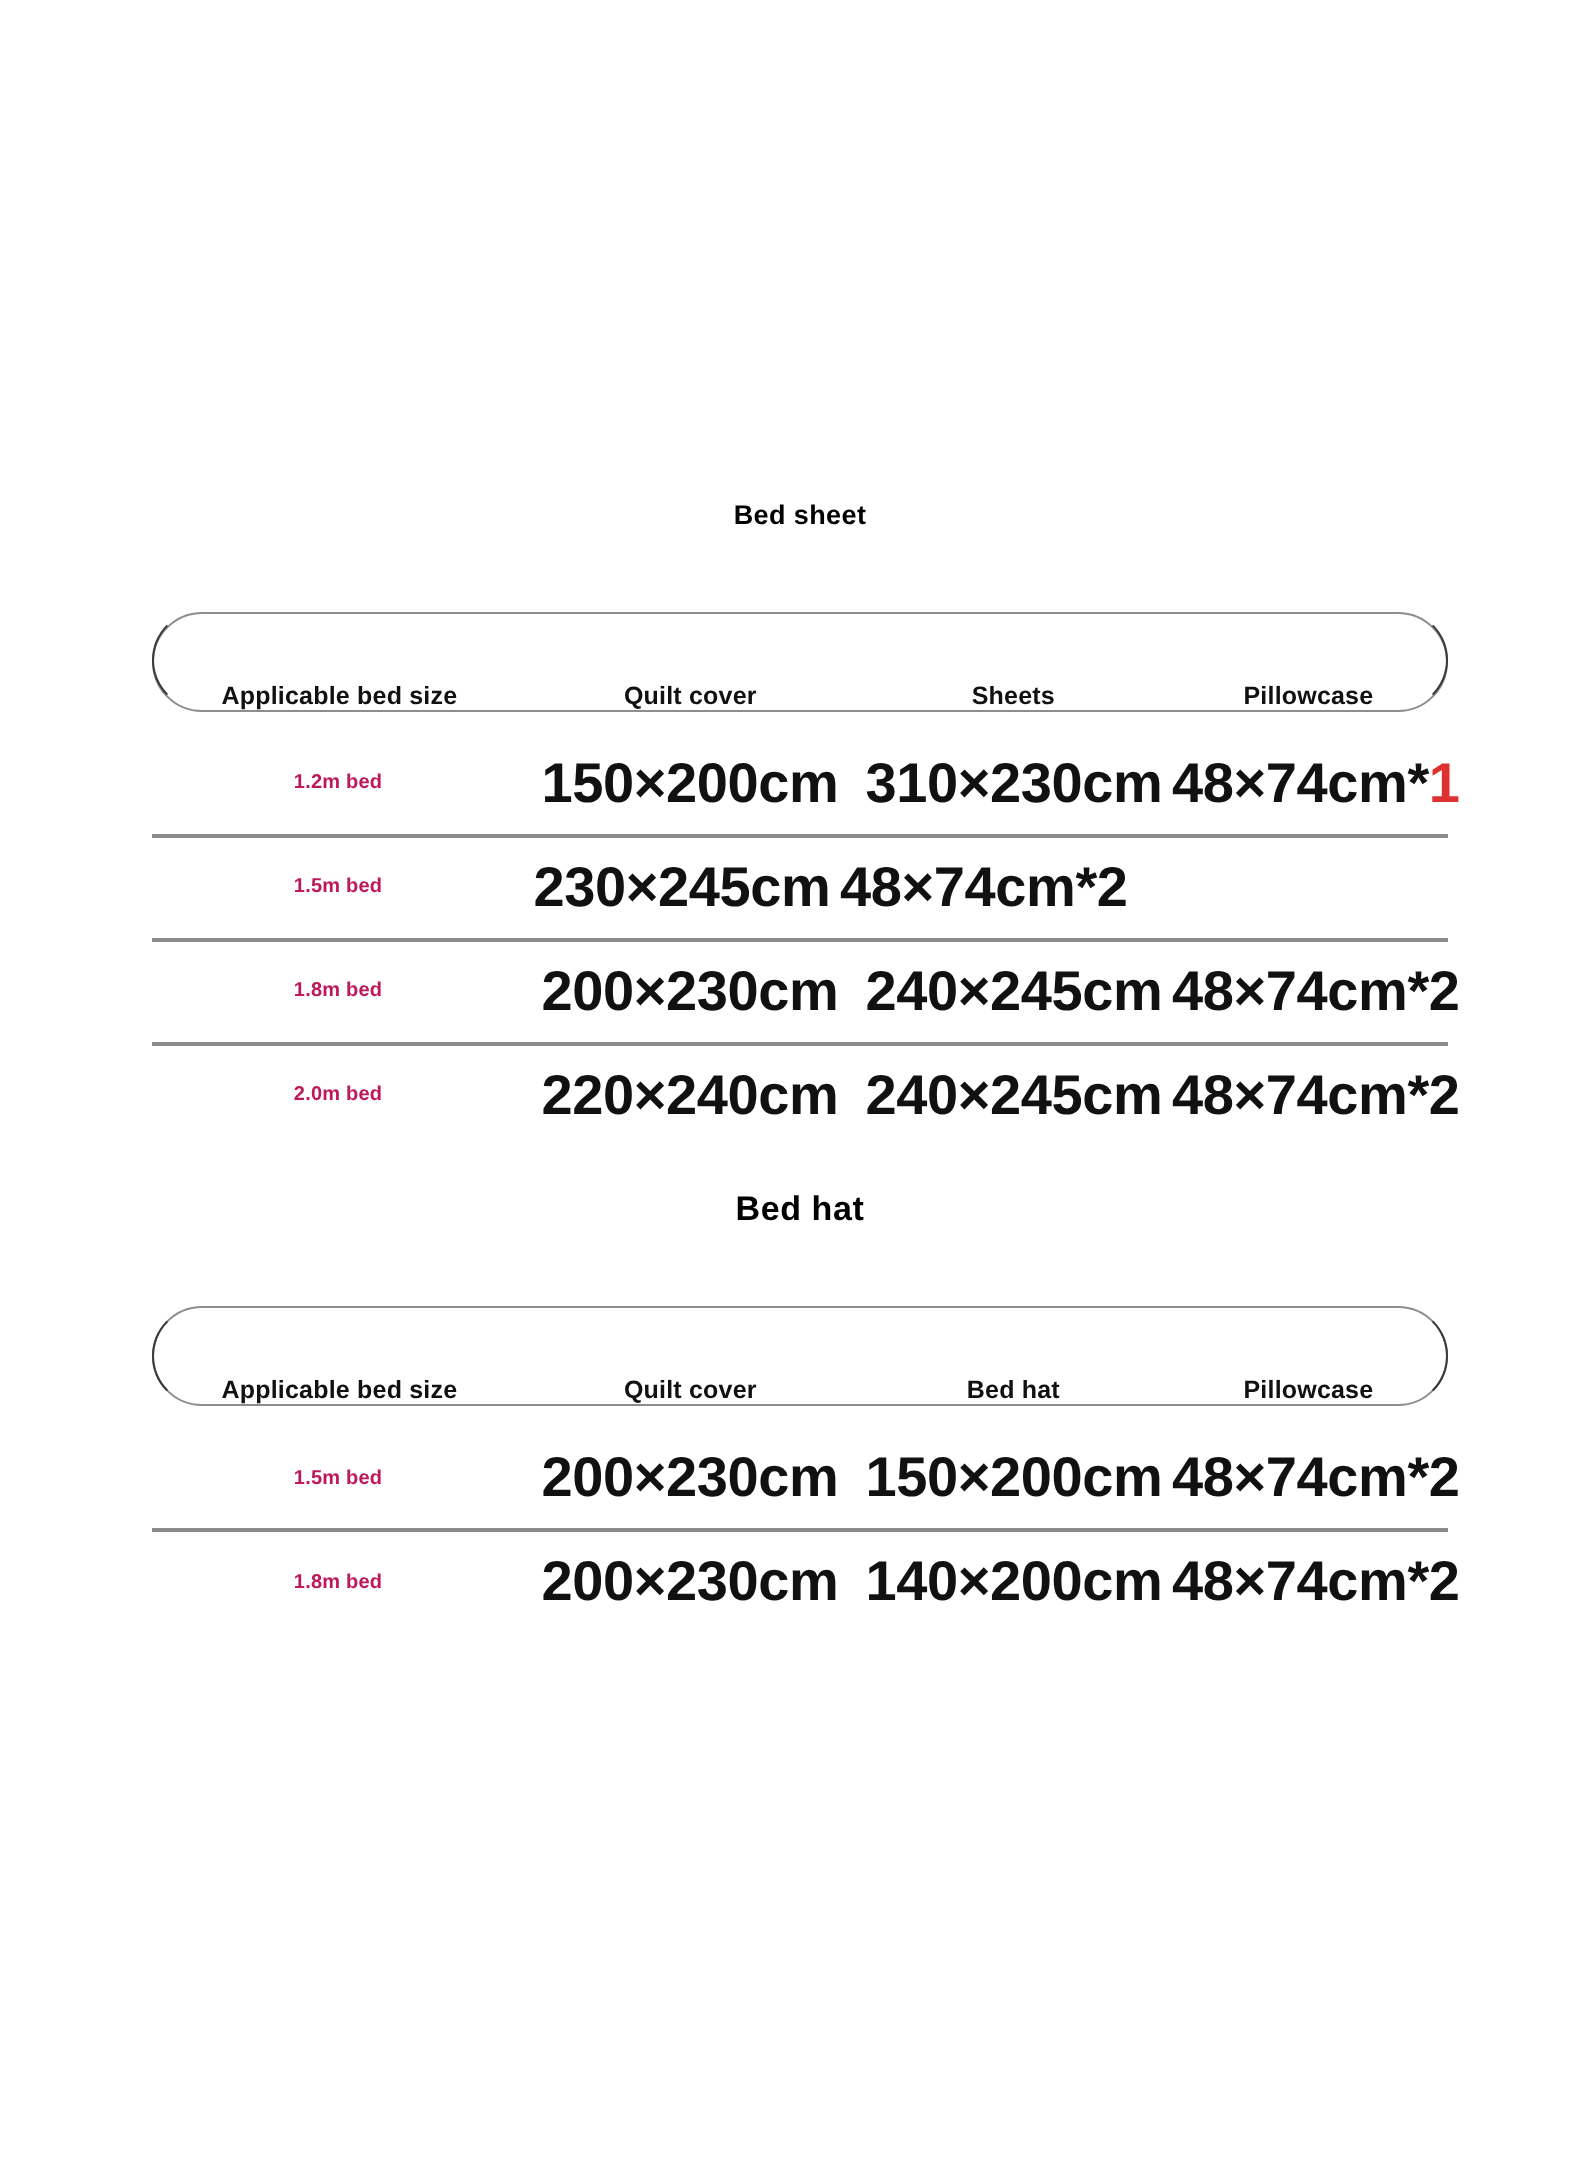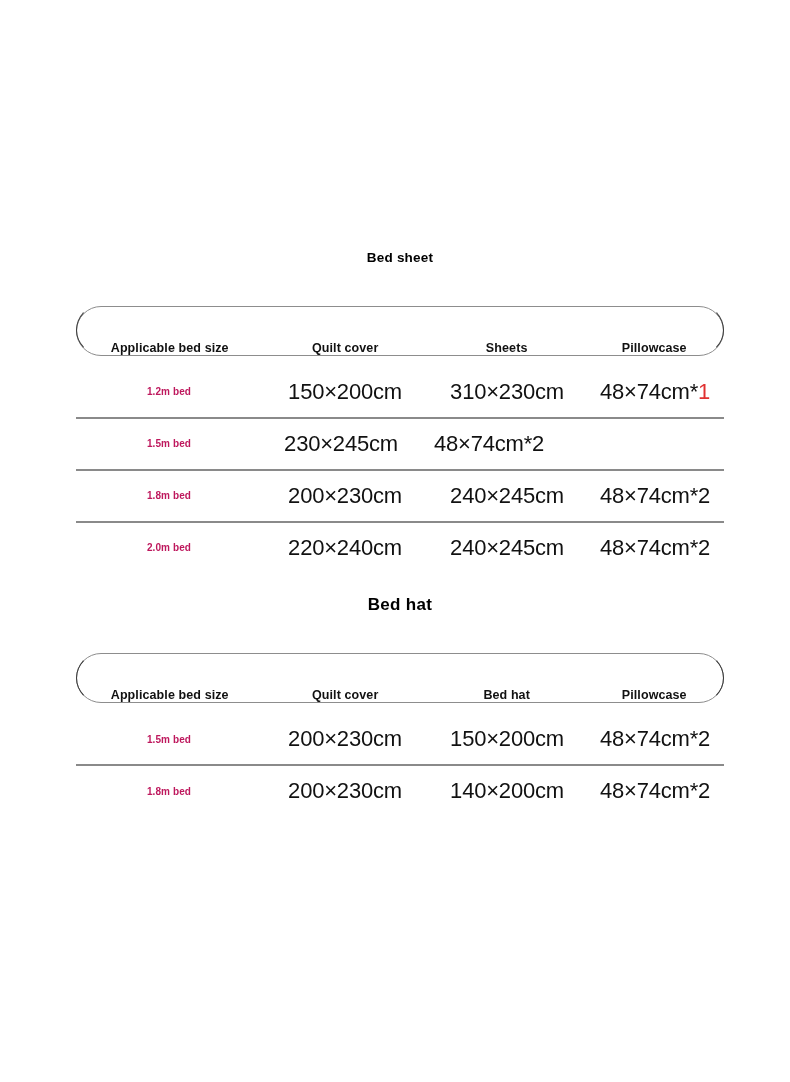--- a/index.html
+++ b/index.html
@@ -122,22 +122,22 @@
   .c3 { width: 138px; }
 
   .row .c0 {
     font-weight: bold;
     font-size: 10px;
     color: #be185d;
     text-align: center;
     letter-spacing: 0.1px;
   }
   .row .val {
-    font-size: 22px;
-    font-weight: 400;
+    font-size: 28px;
+    font-weight: 700;
     color: #111111;
     text-align: center;
     letter-spacing: -0.2px;
     white-space: nowrap;
   }
   .row .val .red { color: #e03131; }
 
   
   .rows { margin-top: 11px; }
   #section-bed-sheet .header-pill { margin-top: 41px; }

